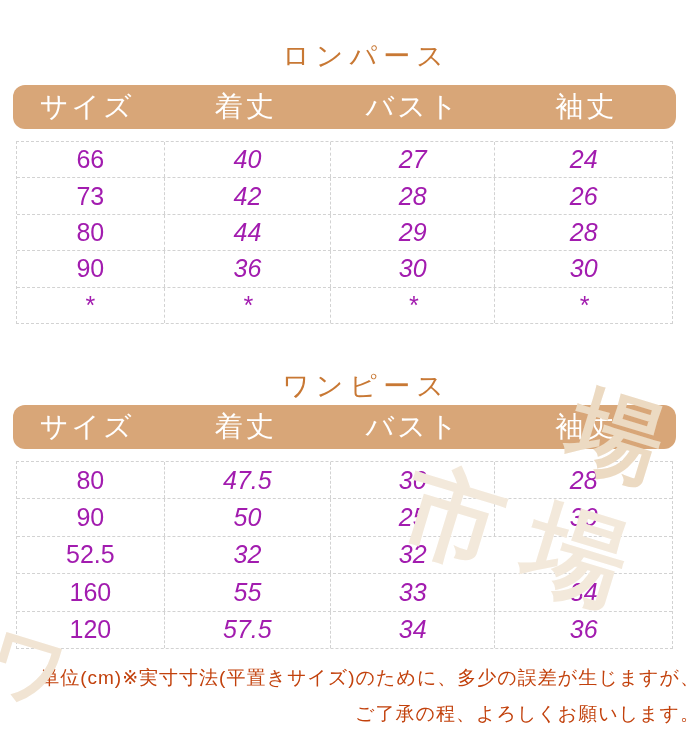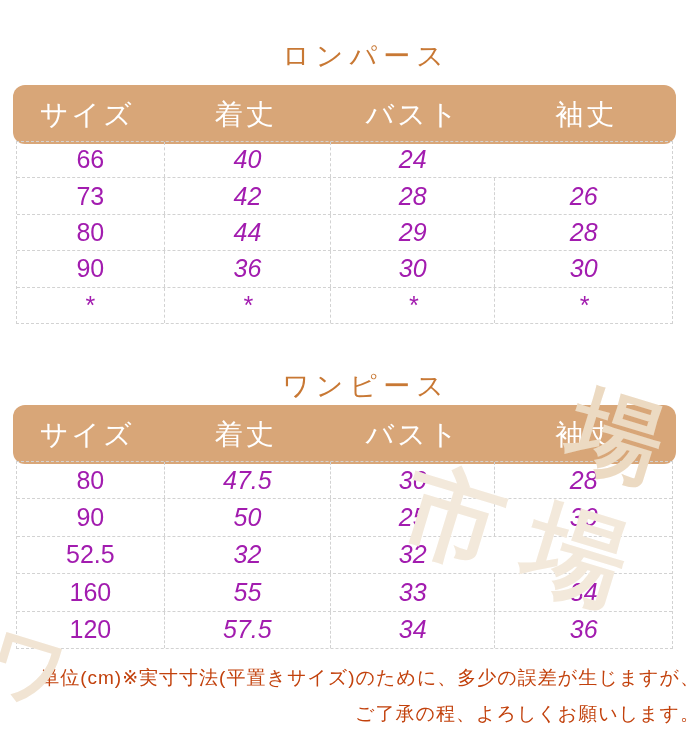--- a/index.html
+++ b/index.html
@@ -25,21 +25,21 @@
     color: #c87834;
   }
   .t1-title { top: 22px; }
   .t2-title { top: 352px; }
 
   
   .thead {
     position: absolute;
     left: 13px;
     width: 663px;
-    height: 59px;
+    height: 44px;
     background: #d8a678;
     border-radius: 12px;
     display: grid;
     grid-template-columns: 22.4% 25.4% 25.1% 27.1%;
     align-items: center;
     color: #ffffff;
     font-size: 28px;
     letter-spacing: 3px;
     text-align: center;
   }
@@ -110,20 +110,21 @@
     <div class="hcell">サイズ</div>
     <div class="hcell">着丈</div>
     <div class="hcell">バスト</div>
     <div class="hcell">袖丈</div>
   </div>
 
   <div class="tbody t1-body">
       <div class="trow">
         <div class="tcell">66</div>
         <div class="tcell">40</div>
+        <div class="tcell">27</div>
         <div class="tcell">24</div>
       </div>
       <div class="trow">
         <div class="tcell">73</div>
         <div class="tcell">42</div>
         <div class="tcell">28</div>
         <div class="tcell">26</div>
       </div>
       <div class="trow">
         <div class="tcell">80</div>

